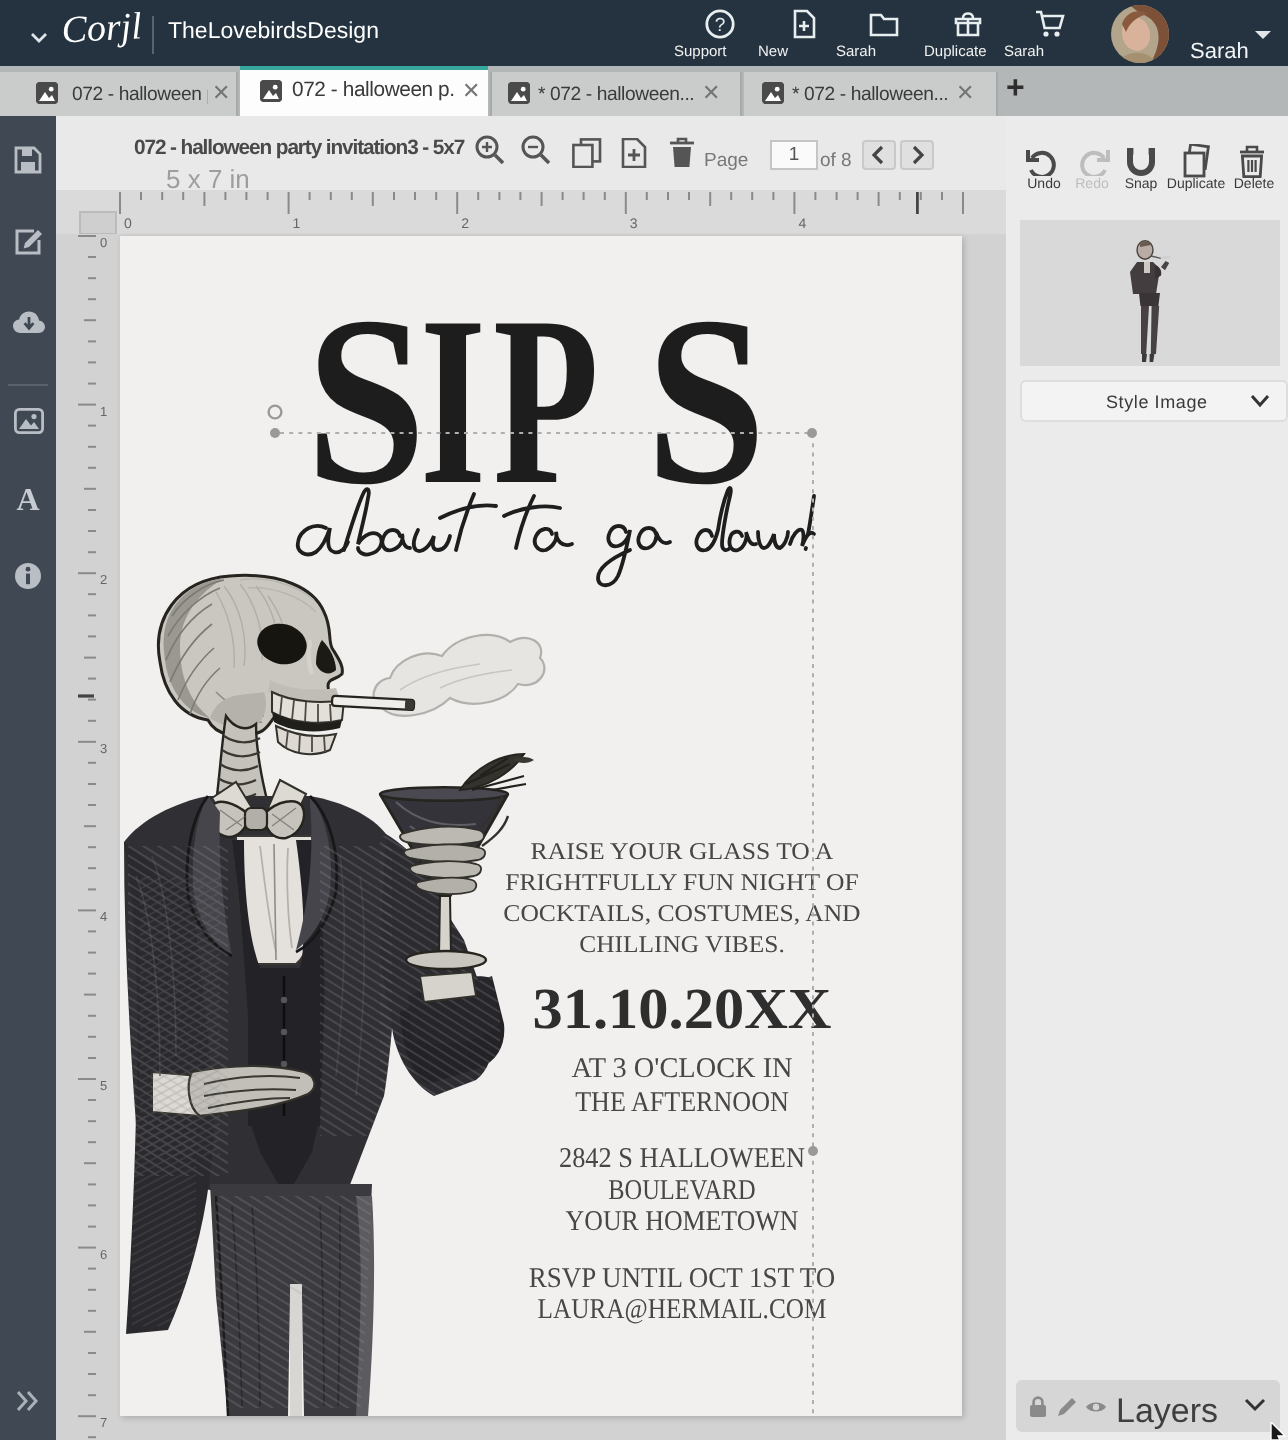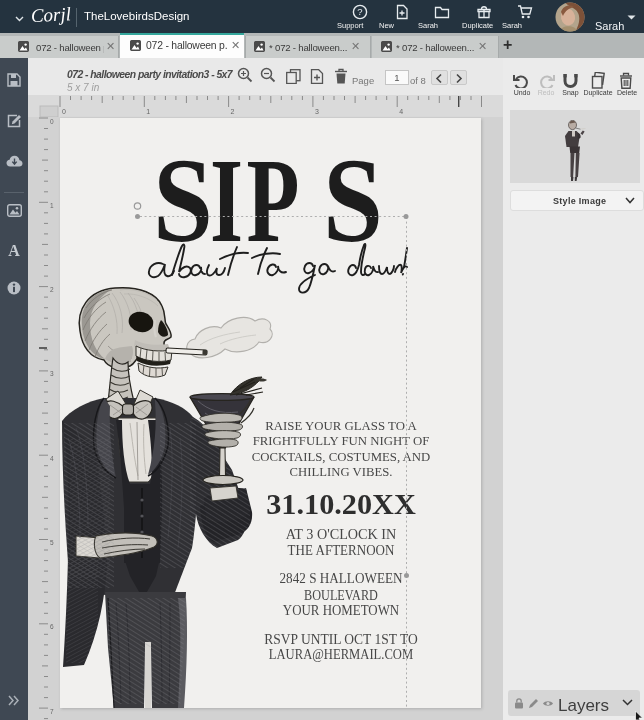--- a/index.html
+++ b/index.html
@@ -111,22 +111,22 @@
           <rect width="11" height="11" rx="2" fill="#4a4a4a"></rect>
           <circle cx="7.6" cy="3.6" r="1.2" fill="#fff"></circle>
           <path d="M1.5,9.5 L4.5,5 L6.5,8 L8,6.5 L9.5,9.5 z" fill="#fff"></path>
         </svg>
       <span style="position:absolute;left:24px;top:5.5px;width:80px;overflow:hidden;font-size:9.6px;letter-spacing:-0.2px">* 072 - halloween...</span>
       <span class="tabx" style="left:106px;top:4px">✕</span>
     </div>
     <div class="abs" style="left:503px;top:3px;font-size:16px;font-weight:bold;color:#2e2e2e">+</div>
   </div>
   <div id="toolbar" class="abs">
-    <div class="abs" style="left:39px;top:10.5px;font-size:10.4px;font-weight:bold;font-style:italic;color:#4a4a4a;letter-spacing:-0.55px">072 - halloween party invitation3 - 5x7</div>
-    <div class="abs" style="left:39px;top:23.5px;font-size:10px;font-style:italic;color:#9e9e9e">5 x 7 in</div>
+    <div class="abs" style="left:39px;top:10.5px;font-size:10.4px;font-weight:bold;color:#4a4a4a;letter-spacing:-0.55px">072 - halloween party invitation3 - 5x7</div>
+    <div class="abs" style="left:55px;top:23.5px;font-size:13px;color:#9e9e9e">5 x 7 in</div>
     <svg class="abs" style="left:209px;top:9px" width="16" height="16">
         <circle cx="6.5" cy="6.5" r="5" fill="none" stroke="#555" stroke-width="1.5"></circle>
         <path d="M10.5,10.5 L14.5,14.5" stroke="#555" stroke-width="1.8"></path>
         <path d="M4,6.5 h5 M6.5,4 v5" stroke="#555" stroke-width="1.2"></path>
       </svg>
     <svg class="abs" style="left:232px;top:9px" width="16" height="16">
         <circle cx="6.5" cy="6.5" r="5" fill="none" stroke="#555" stroke-width="1.5"></circle>
         <path d="M10.5,10.5 L14.5,14.5" stroke="#555" stroke-width="1.8"></path>
         <path d="M4,6.5 h5" stroke="#555" stroke-width="1.2"></path>
       </svg>
@@ -548,21 +548,21 @@
       <path d="M19,9 c2,-1.2 4.5,-1.4 6,-0.6 c-1.5,1.2 -4,1.4 -6,0.6" fill="#d2d0cc"></path>
       <path d="M7.5,11 l8,0 l3.5,3.5 l-2,12.5 l-11.5,0 l-1.5,-11 z" fill="#433d3f"></path>
       <path d="M11,11 h3 v5.5 h-3 z" fill="#cfc9c4"></path>
       <path d="M16.5,12.5 c2.5,1 3.5,2.8 3,5.2 l-2.8,1.8" fill="#383234"></path>
       <path d="M19.5,13.5 l2.3,-3 l1.8,1 l-2.1,3.6 z" fill="#4a4346"></path>
       <path d="M8.5,26.5 l10.5,0 l-0.8,6.5 l-9,0 z" fill="#3a3436"></path>
       <path d="M9.5,33 l4,0 l-1.4,24 l-2.6,0 z M14.8,33 l3.8,0 l-1.6,24 l-2.6,0 z" fill="#474143"></path>
       <path d="M10,57 l2.5,0 l-0.5,4 l-2,0 z M13.8,57 l2.4,0 l-0.6,4 l-1.8,0 z" fill="#3e3a3c"></path>
     </svg>
     <div class="abs" style="left:7px;top:132px;width:134px;height:21px;background:#f3f3f3;border:1px solid #ddd;border-radius:3px"></div>
-    <div class="abs" style="left:50px;top:138px;font-size:9px;font-weight:bold;letter-spacing:0.3px;color:#3a3a3a">Style Image</div>
+    <div class="abs" style="left:50px;top:138px;font-size:9px;font-weight:normal;letter-spacing:0.3px;color:#3a3a3a">Style Image</div>
     <svg class="abs" style="left:122px;top:139px" width="10" height="7">
         <path d="M1,1 L5,5.5 L9,1" fill="none" stroke="#333" stroke-width="1.5"></path>
       </svg>
 
     <div class="abs" style="left:5px;top:632px;width:132px;height:26px;background:#d6d6d6;border-radius:3px"></div>
     <svg class="abs" style="left:11px;top:640px" width="10" height="11">
         <rect x="1" y="4.5" width="8" height="6" rx="1" fill="#8a8a8a"></rect>
         <path d="M2.8,4.5 v-1.5 a2.2,2.2 0 0 1 4.4,0 v1.5" fill="none" stroke="#8a8a8a" stroke-width="1.3"></path>
       </svg>
     <svg class="abs" style="left:25px;top:640px" width="11" height="11">

